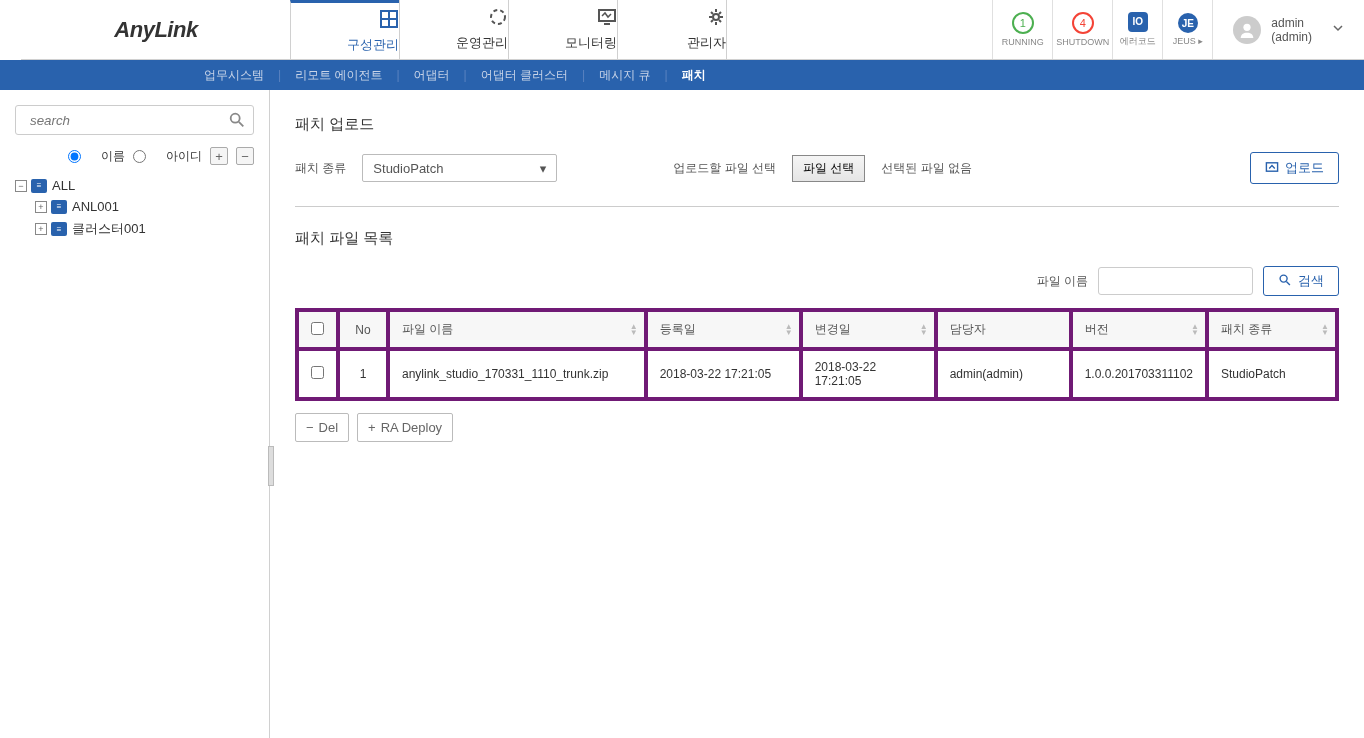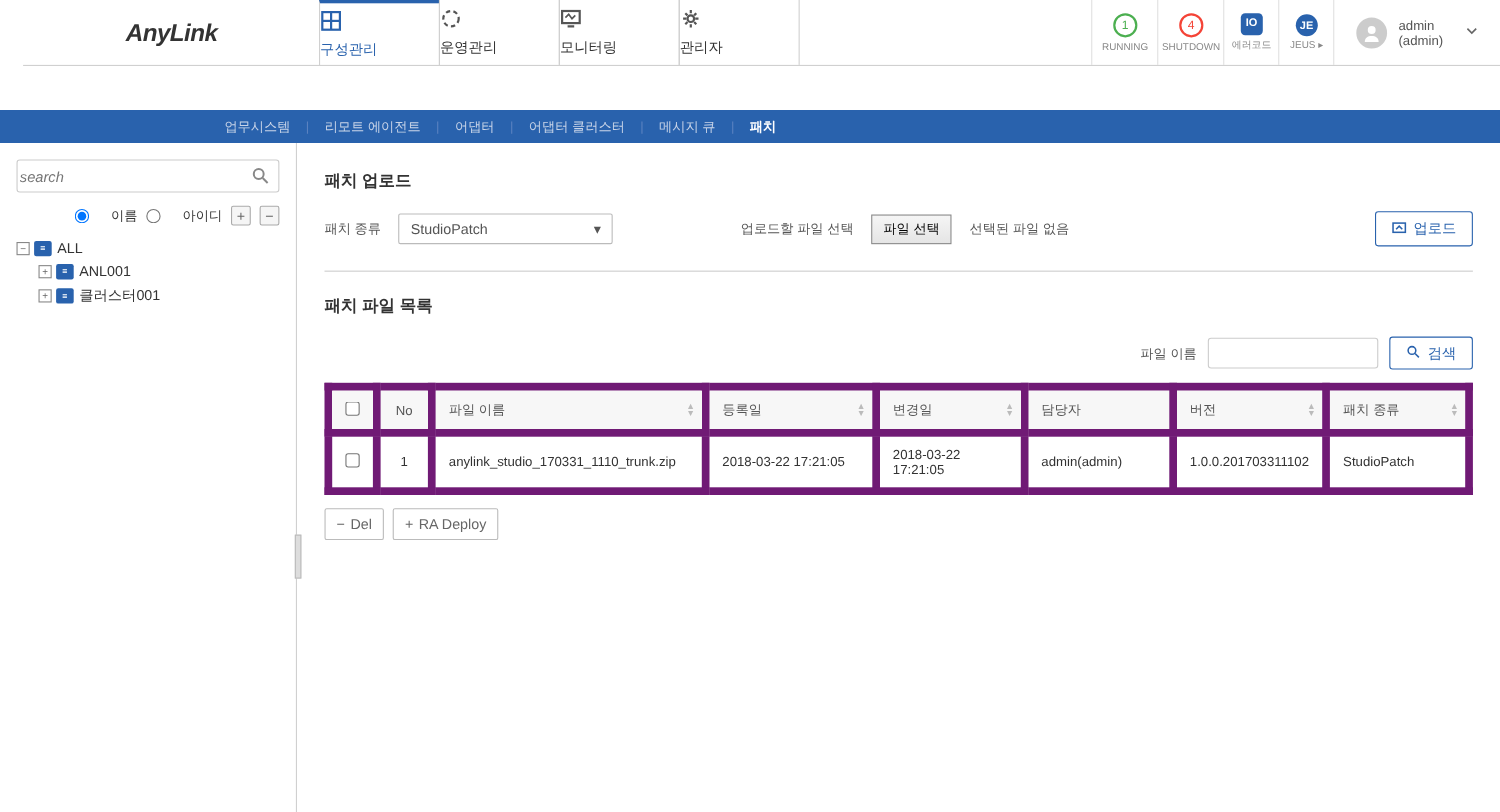--- a/index.html
+++ b/index.html
@@ -1,69 +1,69 @@
 <!DOCTYPE html>
 <html><head>
   <meta charset="utf-8">
   <style>
     * { margin: 0; padding: 0; box-sizing: border-box; font-family: Arial, "Malgun Gothic", sans-serif; }
     body { background: #fff; font-size: 13px; color: #333; }
     
     .header { display: flex; height: 60px; border-bottom: 1px solid #d0d0d0; margin-left: 21px; }
     .logo { width: 270px; display: flex; align-items: center; justify-content: center; font-weight: 900; font-size: 22px; font-style: italic; letter-spacing: -0.5px; }
     .nav-tabs { display: flex; }
-    .nav-tab { width: 110px; display: flex; flex-direction: column; align-items: flex-start; justify-content: center; border-right: 1px solid #d0d0d0; border-left: 1px solid #d0d0d0; margin-left: -1px; cursor: pointer; font-size: 13px; }
+    .nav-tab { width: 110px; display: flex; flex-direction: column; align-items: flex-end; justify-content: center; border-right: 1px solid #d0d0d0; border-left: 1px solid #d0d0d0; margin-left: -1px; cursor: pointer; font-size: 13px; }
     .nav-tab.active { border-top: 3px solid #2962ad; color: #2962ad; }
     .nav-tab-icon { margin-bottom: 4px; }
     .header-right { margin-left: auto; display: flex; align-items: stretch; }
     .status-box { width: 60px; border-left: 1px solid #e0e0e0; display: flex; flex-direction: column; align-items: center; justify-content: center; font-size: 9px; color: #888; cursor: pointer; }
     .status-circle { width: 22px; height: 22px; border-radius: 50%; border: 2px solid; display: flex; align-items: center; justify-content: center; font-size: 11px; margin-bottom: 3px; }
     .status-circle.green { border-color: #4caf50; color: #4caf50; }
     .status-circle.red { border-color: #f44336; color: #f44336; }
     .small-icon-box { width: 50px; border-left: 1px solid #e0e0e0; display: flex; flex-direction: column; align-items: center; justify-content: center; font-size: 9px; color: #888; cursor: pointer; }
     .small-icon-badge { width: 20px; height: 20px; border-radius: 4px; background: #2962ad; color: #fff; display: flex; align-items: center; justify-content: center; font-size: 10px; margin-bottom: 3px; font-weight: bold; }
     .user-box { padding: 0 20px; display: flex; align-items: center; border-left: 1px solid #e0e0e0; cursor: pointer; }
     .avatar { width: 28px; height: 28px; border-radius: 50%; background: #ccc; margin-right: 10px; display: flex; align-items: center; justify-content: center; }
     .user-info { font-size: 12px; color: #555; }
     .chevron { margin-left: 20px; }
     
-    .subnav { background: #2962ad; color: #fff; height: 30px; display: flex; align-items: center; padding-left: 190px; font-size: 12px; margin-top: 40px; }
+    .subnav { background: #2962ad; color: #fff; height: 30px; display: flex; align-items: center; padding-left: 190px; font-size: 12px; }
     .subnav-item { padding: 0 14px; cursor: pointer; color: #c8d4e8; }
     .subnav-item.active { color: #fff; font-weight: bold; }
     .subnav-sep { color: #5a82c0; }
     
     .main { display: flex; height: calc(100vh - 90px); }
     .sidebar { width: 270px; border-right: 1px solid #d0d0d0; padding: 15px; position: relative; }
     .search-box { position: relative; margin-bottom: 12px; }
-    .search-input { width: 100%; height: 30px; border: 1px solid #ccc; border-radius: 3px; padding: 0 30px 0 2px; font-style: italic; color: #999; }
+    .search-input { width: 100%; height: 30px; border: 1px solid #ccc; border-radius: 3px; padding: 0 30px 0 14px; font-style: italic; color: #999; }
     .search-icon { position: absolute; right: 8px; top: 6px; color: #999; }
     .radio-row { display: flex; align-items: center; justify-content: flex-end; gap: 8px; margin-bottom: 10px; font-size: 12px; }
     .radio-row label { display: flex; align-items: center; gap: 20px; }
     .tree-btn { width: 18px; height: 18px; border: 1px solid #aaa; border-radius: 2px; display: inline-flex; align-items: center; justify-content: center; font-size: 13px; color: #666; background: #f5f5f5; cursor: pointer; }
     .tree { font-size: 13px; }
     .tree-node { display: flex; align-items: center; padding: 3px 0; cursor: pointer; }
     .tree-toggle { width: 12px; height: 12px; border: 1px solid #888; display: inline-flex; align-items: center; justify-content: center; font-size: 9px; margin-right: 4px; color: #666; cursor: pointer; }
     .tree-icon { width: 16px; height: 14px; background: #2962ad; border-radius: 2px; margin-right: 5px; display: inline-flex; align-items: center; justify-content: center; font-size: 8px; color: #fff; }
     .tree-children { margin-left: 20px; }
     .splitter { position: absolute; right: -5px; top: 55%; width: 6px; height: 40px; background: #ddd; border: 1px solid #bbb; cursor: col-resize; }
     
     .content { flex: 1; padding: 25px; overflow: auto; }
-    .section-title { font-size: 15px; font-weight: bold; margin-bottom: 18px; }
+    .section-title { font-size: 15px; font-weight: normal; margin-bottom: 18px; }
     .upload-row { display: flex; align-items: center; gap: 16px; padding-bottom: 22px; border-bottom: 1px solid #ccc; margin-bottom: 22px; }
     .label { font-size: 12px; color: #555; }
     .select { width: 195px; height: 28px; border: 1px solid #bbb; border-radius: 2px; padding: 0 10px; display: flex; align-items: center; justify-content: space-between; color: #555; cursor: pointer; }
     .file-btn { padding: 4px 10px; border: 1px solid #888; background: linear-gradient(#f5f5f5, #e5e5e5); font-size: 12px; cursor: pointer; }
     .upload-btn { margin-left: auto; padding: 6px 14px; border: 1px solid #2962ad; color: #2962ad; background: #fff; border-radius: 3px; display: flex; align-items: flex-end; gap: 6px; cursor: pointer; font-size: 13px; }
     
     .search-row { display: flex; align-items: center; justify-content: flex-end; gap: 10px; margin-bottom: 12px; }
     .file-search-input { width: 155px; height: 28px; border: 1px solid #ccc; border-radius: 3px; padding: 0 8px; }
     .search-btn { padding: 5px 14px; border: 1px solid #2962ad; color: #2962ad; background: #fff; border-radius: 3px; display: flex; align-items: center; gap: 6px; cursor: pointer; font-size: 13px; }
     
     table { width: 100%; border-collapse: collapse; }
-    th, td { border: 7px solid #701a75; padding: 9px 12px; text-align: left; font-size: 12px; }
+    th, td { border: 4px solid #701a75; padding: 9px 12px; text-align: left; font-size: 12px; }
     th { background: #f7f7f7; color: #555; font-weight: normal; position: relative; }
     th .sort { position: absolute; right: 6px; top: 50%; transform: translateY(-50%); color: #bbb; font-size: 8px; display: flex; flex-direction: column; line-height: 6px; }
     td.center, th.center { text-align: center; }
     
     .action-row { margin-top: 12px; display: flex; gap: 8px; }
     .action-btn { padding: 6px 10px; border: 1px solid #bbb; background: #fff; color: #666; border-radius: 2px; display: flex; align-items: center; gap: 5px; cursor: pointer; font-size: 13px; }
   </style>
 </head>
 <body>
 

